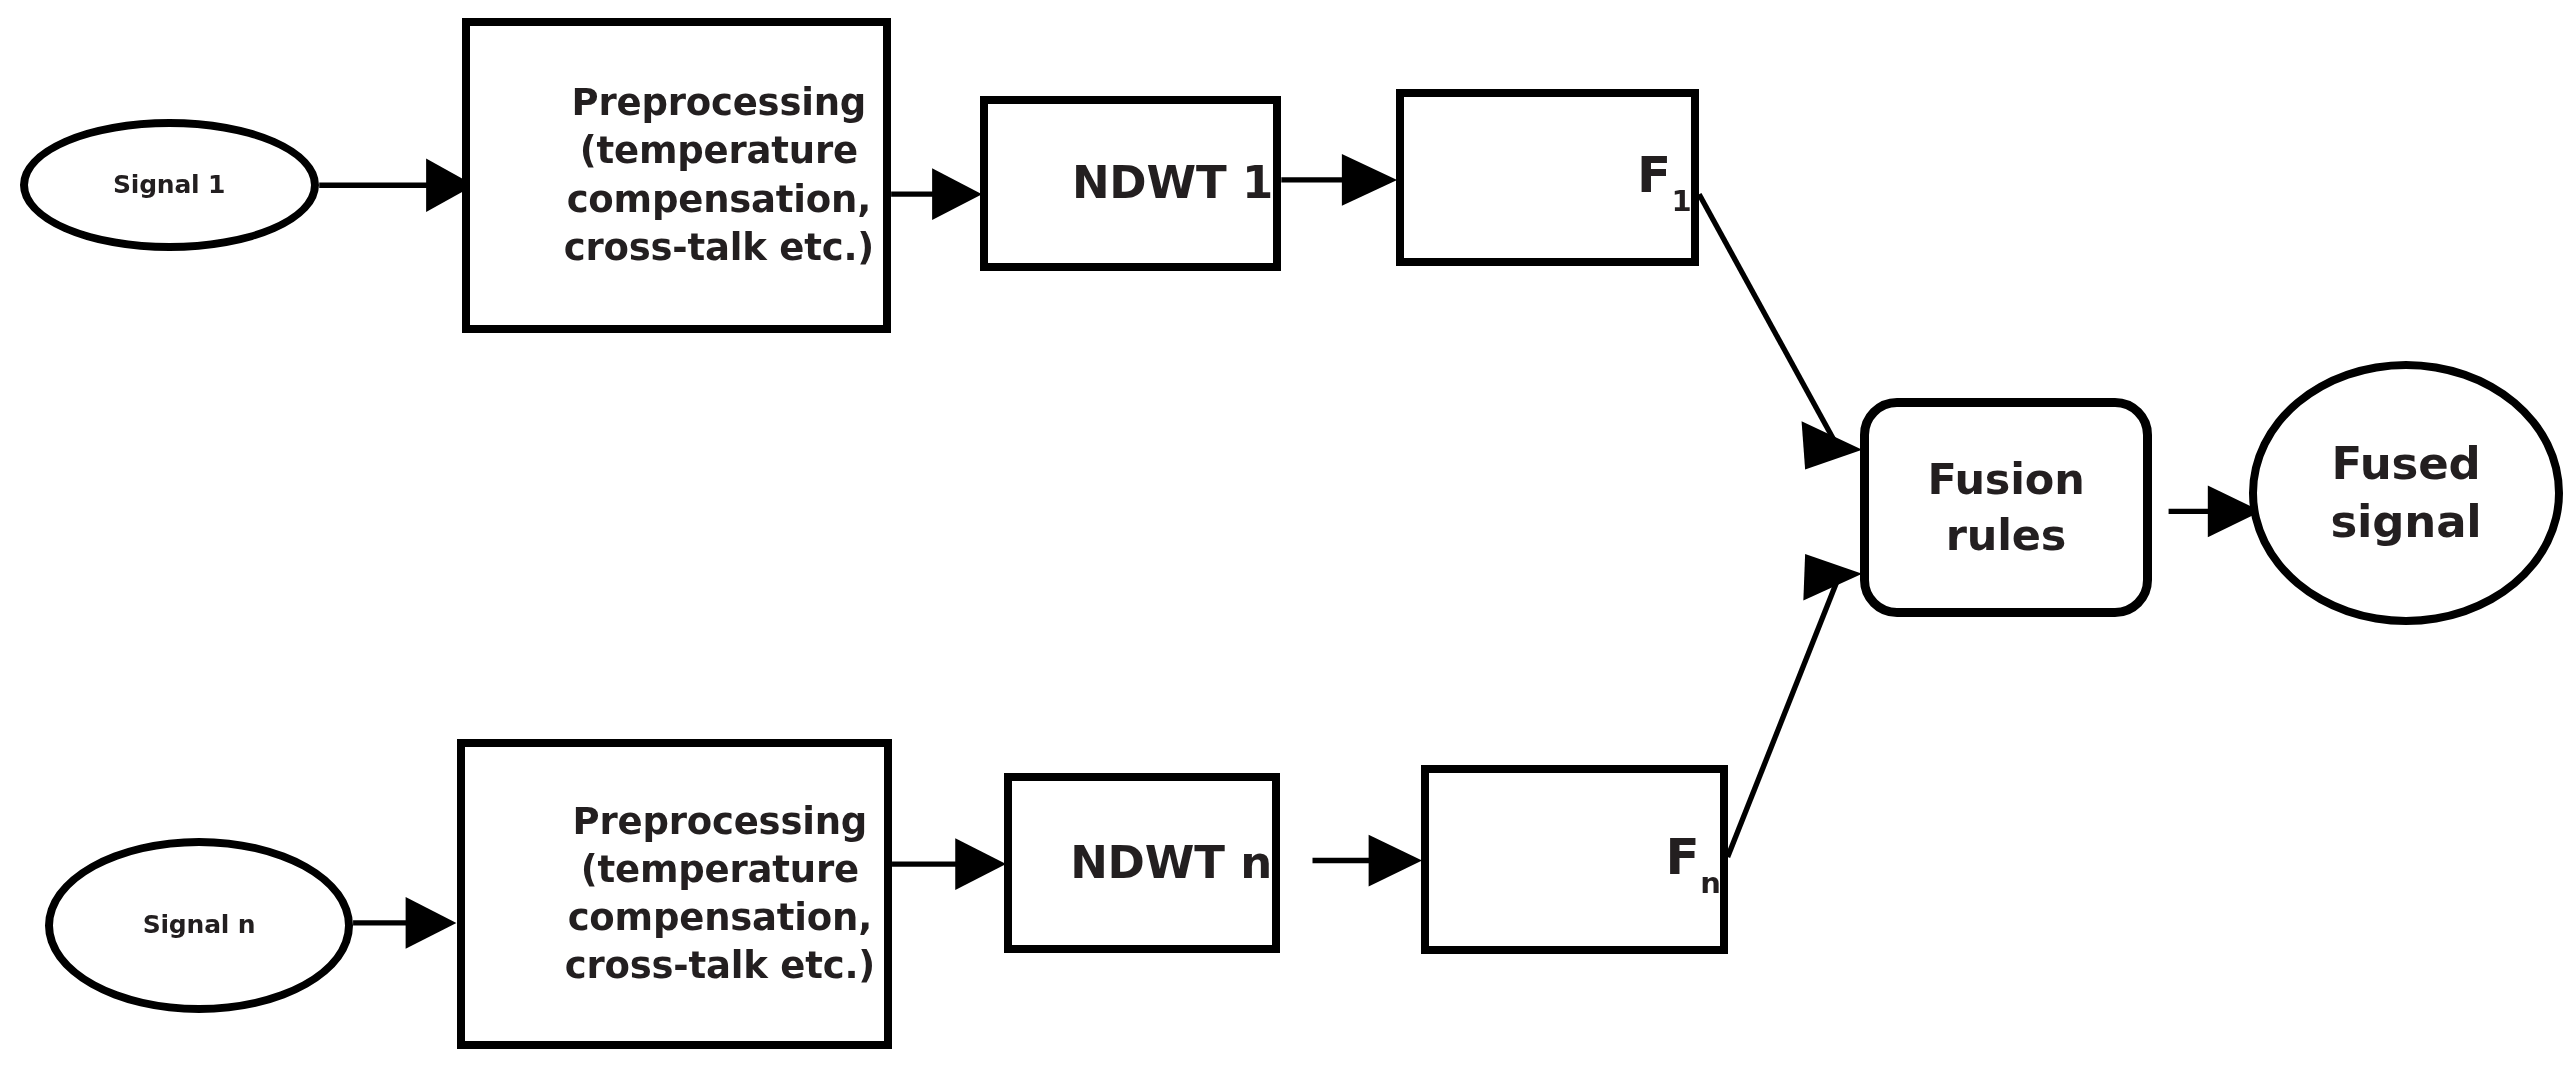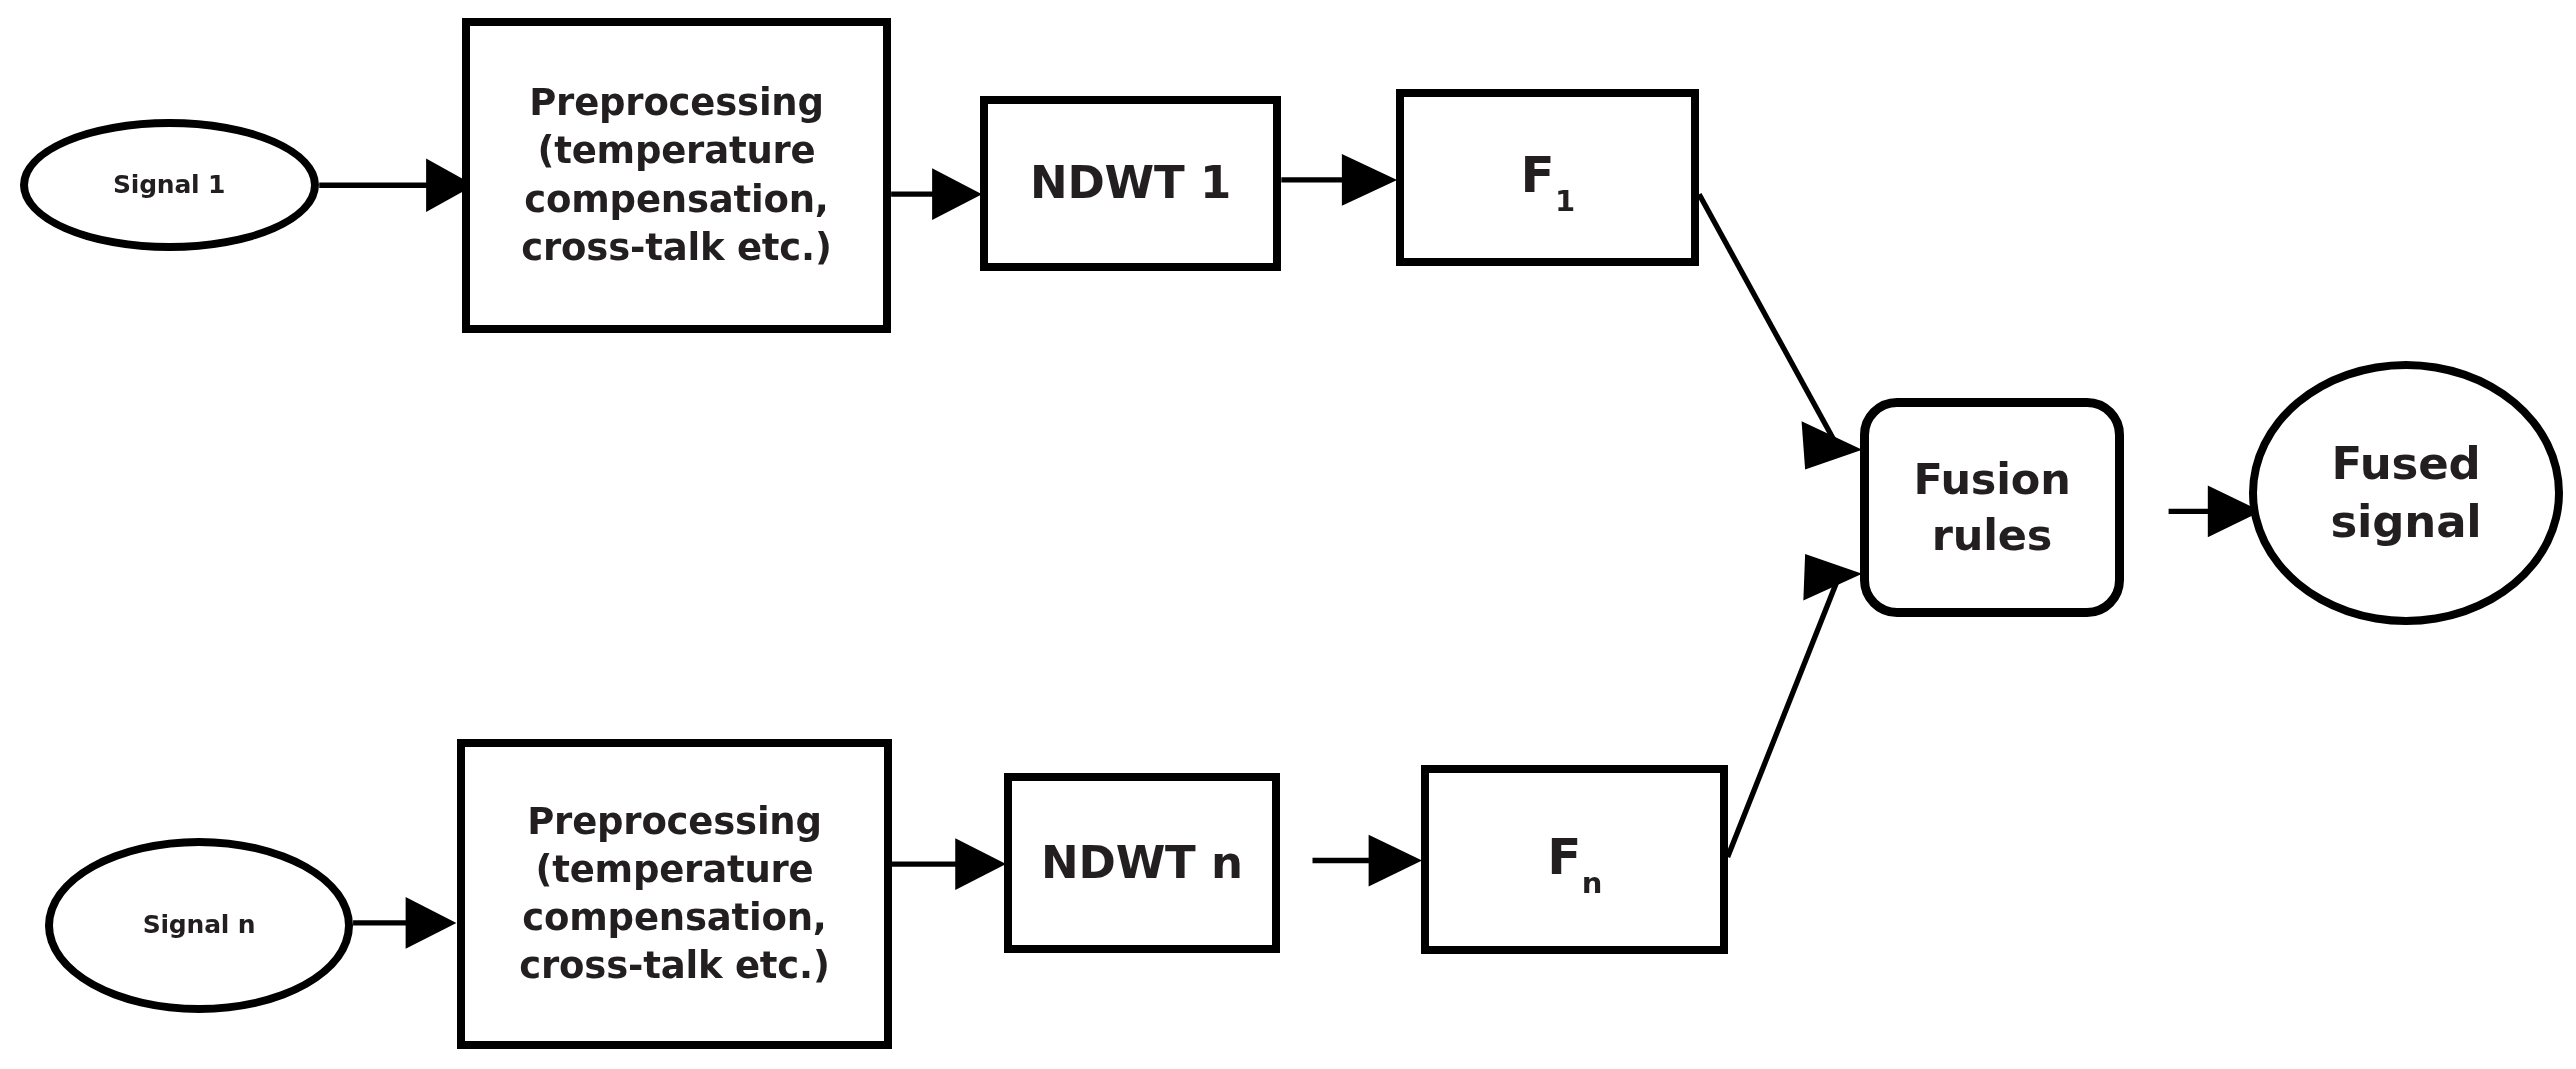--- a/index.html
+++ b/index.html
@@ -28,20 +28,21 @@
     display: flex;
     align-items: center;
     justify-content: center;
     text-align: center;
     color: #231f20;
     background: #ffffff;
     z-index: 2;
   }
   .rect {
     border: 8px solid #000000;
+    justify-content: flex-end;
   }
   .ellipse {
     border: 8px solid #000000;
     border-radius: 50%;
   }
   .rounded {
     border: 9.8px solid #000000;
     border-radius: 37px;
   }
   .label {
@@ -64,21 +65,21 @@
     font-weight: 700;
   }
 
   
   #node-signal-1     { left: 19.6px;   top: 119px;  width: 299px; height: 132px; }
   #node-preproc-1    { left: 462px;  top: 18px;   width: 429px; height: 315px; }
   #node-ndwt-1       { left: 980px; top: 96px;  width: 301px; height: 175px; }
   #node-f-1          { left: 1396px; top: 89px;  width: 303px; height: 177px; }
 
   
-  #node-fusion-rules { left: 1860px; top: 398px;  width: 264px; height: 219px; }
+  #node-fusion-rules { left: 1860px; top: 398px;  width: 292px; height: 219px; }
   #node-fused-signal { left: 2249px; top: 361px;  width: 314px; height: 264px; }
 
   
   #node-signal-n     { left: 45px;   top: 838px;  width: 308px; height: 175px; }
   #node-preproc-n    { left: 457px;  top: 739px;  width: 435px; height: 310px; }
   #node-ndwt-n       { left: 1004px; top: 773px;  width: 276px; height: 180px; }
   #node-f-n          { left: 1421px; top: 765px;  width: 307px; height: 189px; }
 </style>
 </head>
 <body>

